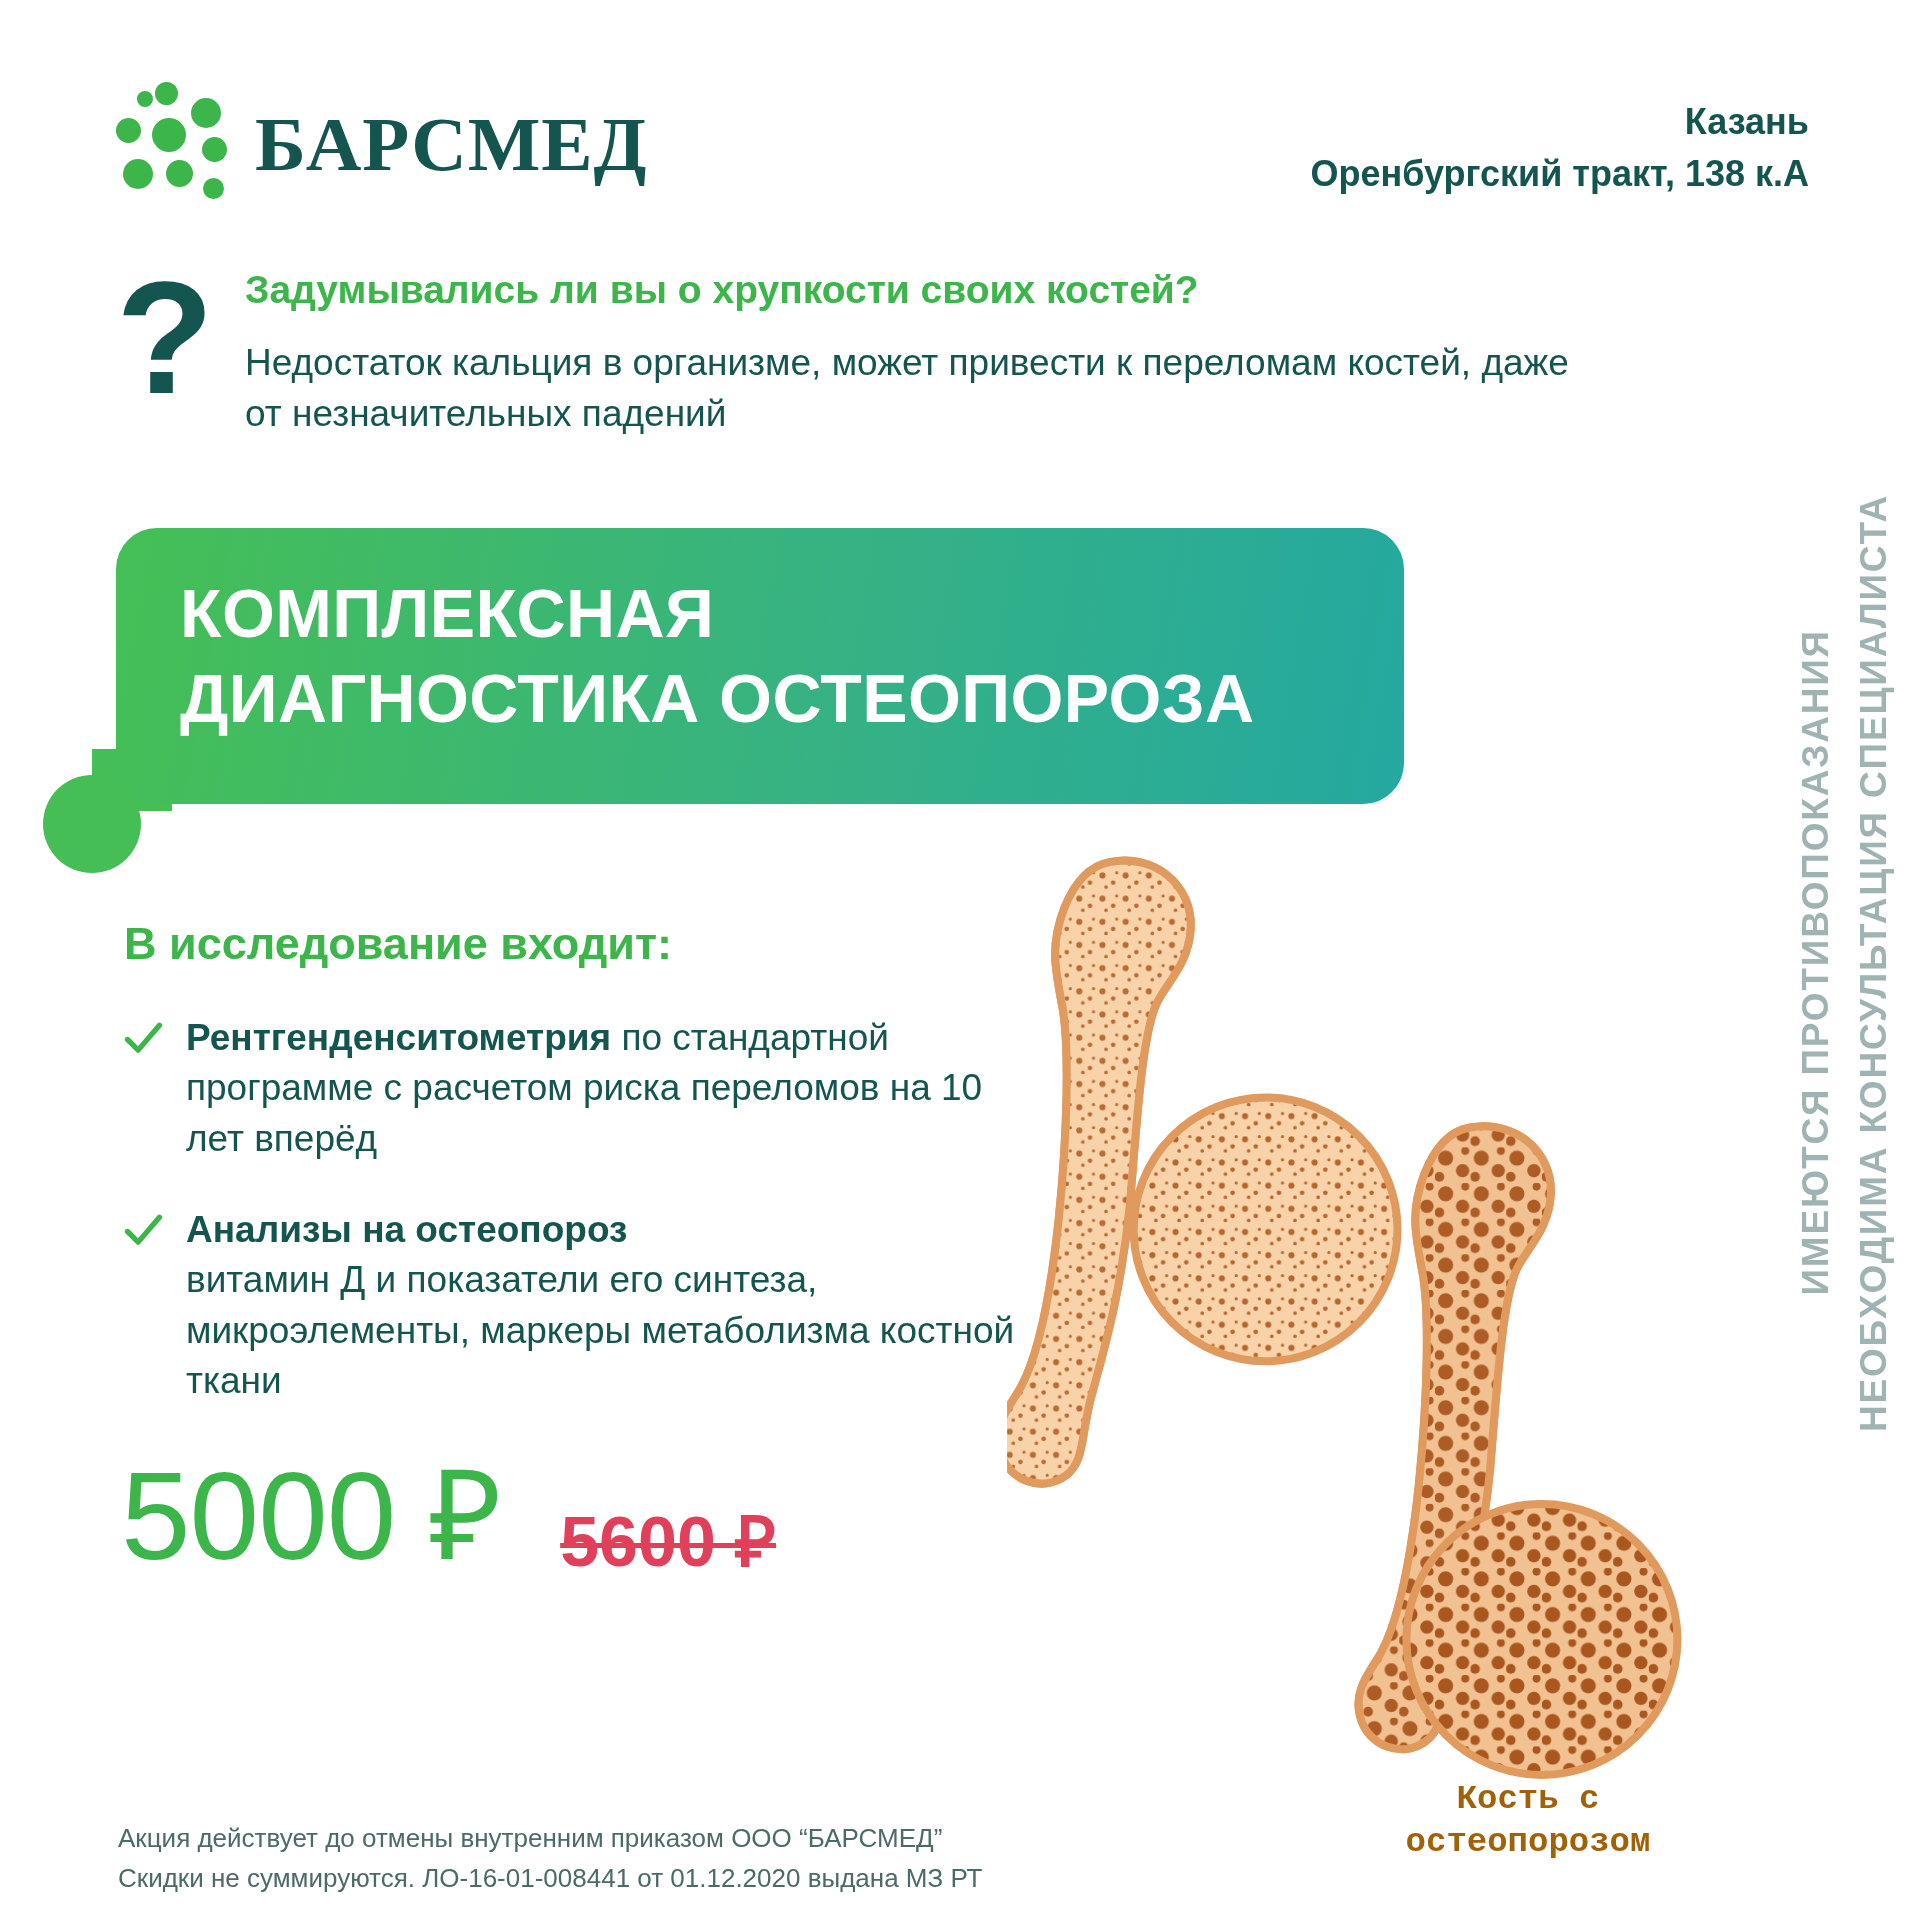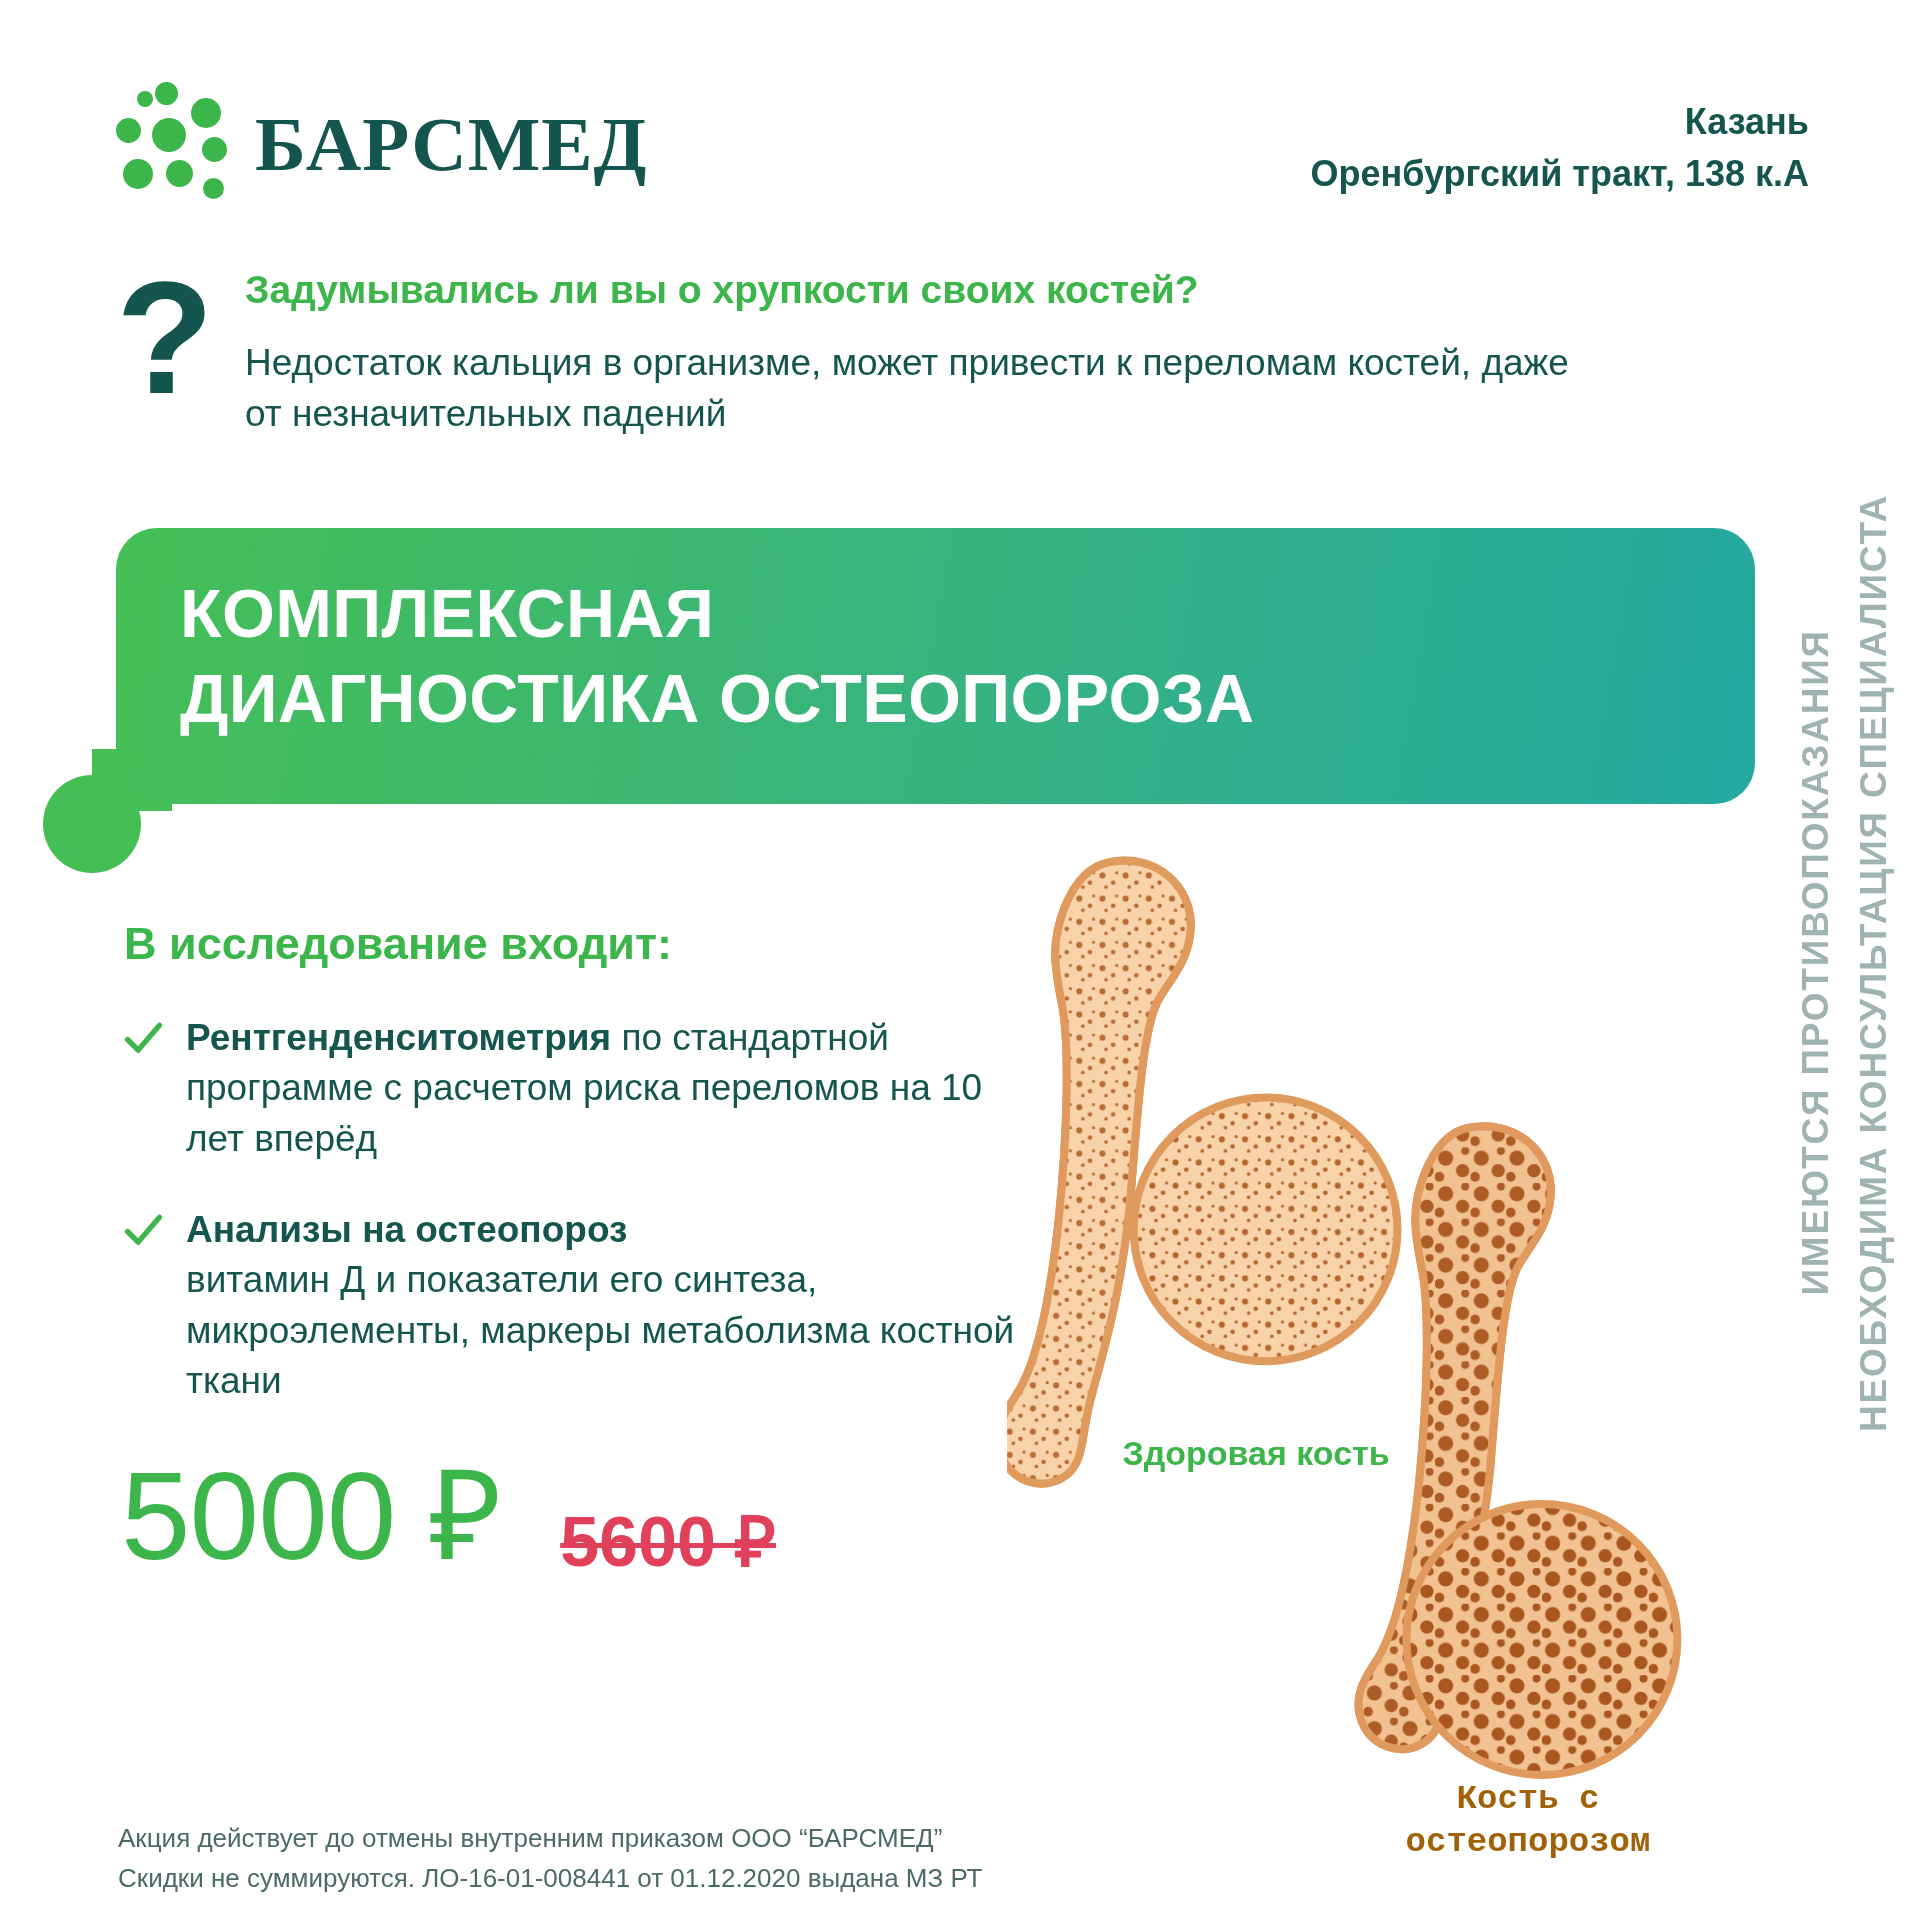--- a/index.html
+++ b/index.html
@@ -94,21 +94,21 @@
     font-size: 37px;
     line-height: 1.38;
     color: #14554f;
   }
 
   
   #banner {
     position: absolute;
     left: 116px;
     top: 528px;
-    width: 1639px;
+    width: 1288px;
     height: 276px;
     border-radius: 41px;
     background: linear-gradient(100deg, #45bf55 0%, #36b283 55%, #24a8a0 100%);
   }
   #banner-text {
     position: absolute;
     left: 64px;
     top: 43px;
     right: 36px;
     color: #ffffff;
@@ -412,16 +412,15 @@
                C268,648 288,628 300,606 C318,572 332,512 342,418
                C352,320 354,224 346,180 C338,138 332,112 348,70
                C360,40 376,22 398,18 Z" fill="none" stroke="#e09a5e" stroke-width="9"></path>
     </g>
 
     <g>
       <circle cx="600" cy="880" r="152" fill="url(#porousOsteo)" stroke="#e09a5e" stroke-width="9"></circle>
     </g>
   </svg>
 
-  <div id="caption-healthy" class="bone-caption">Здоровая кость</div>
   <div id="caption-osteo" class="bone-caption">Кость с остеопорозом</div>
 </div>
 
 
 </body></html>

